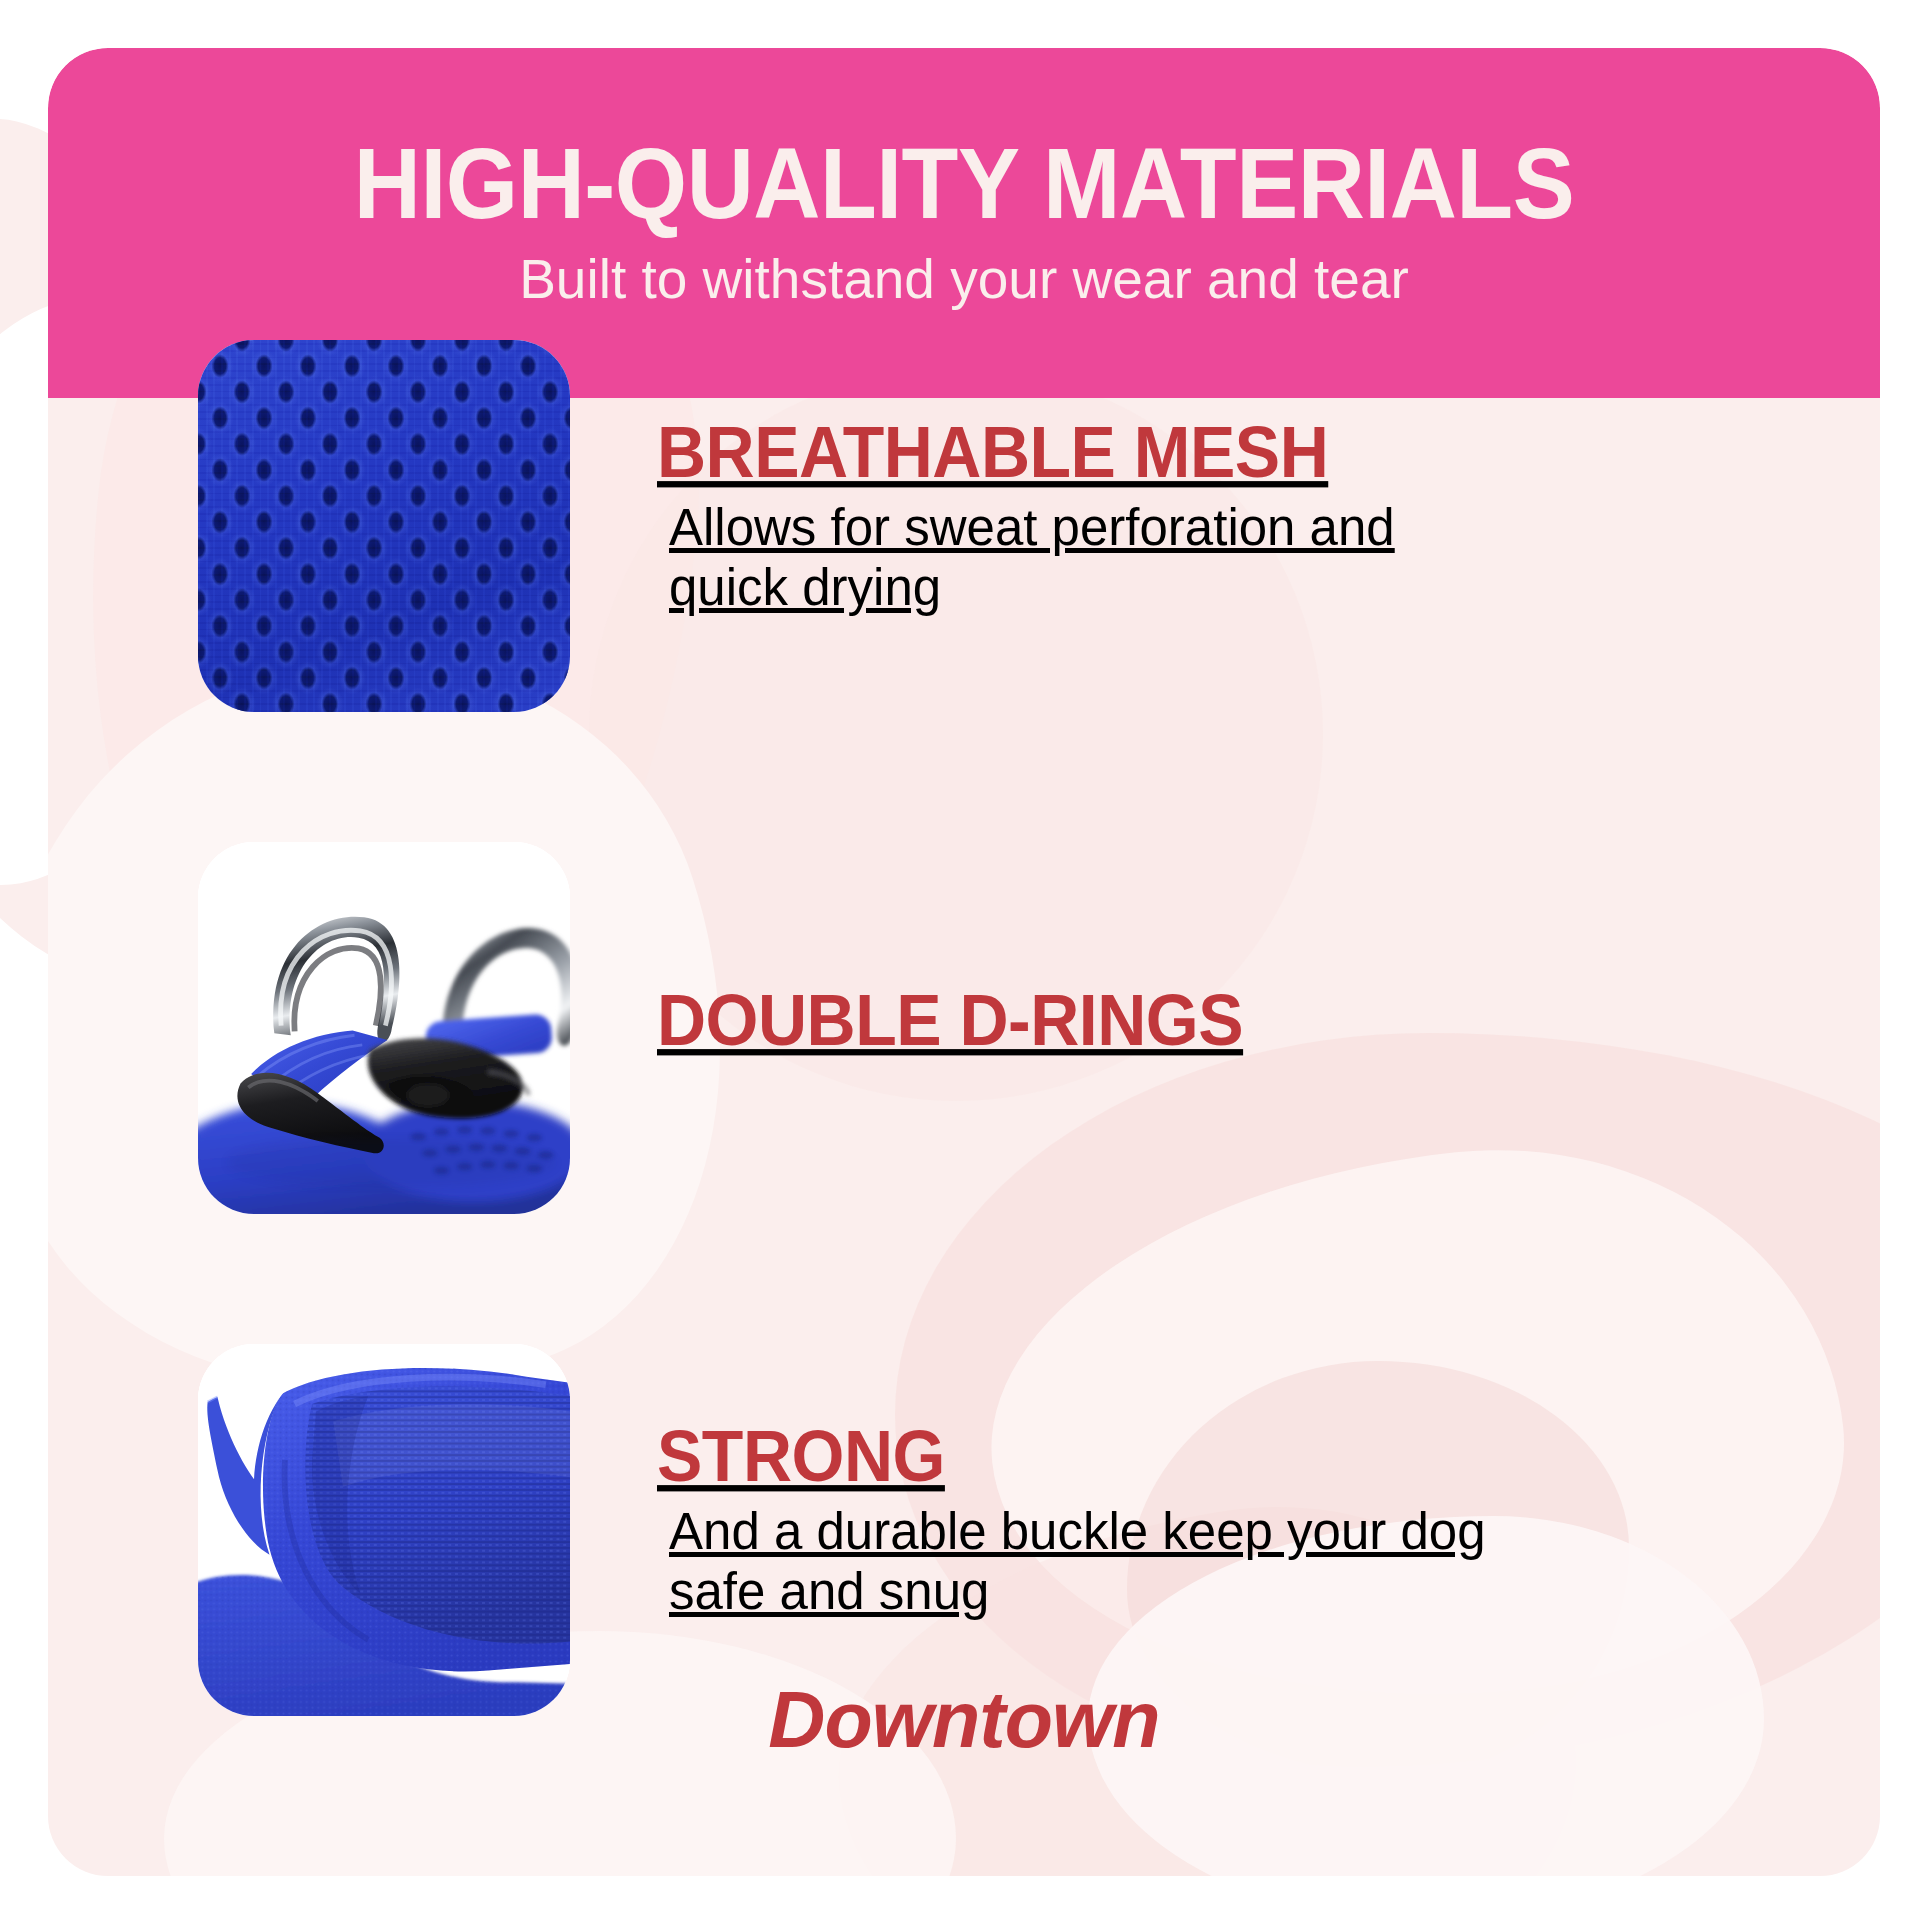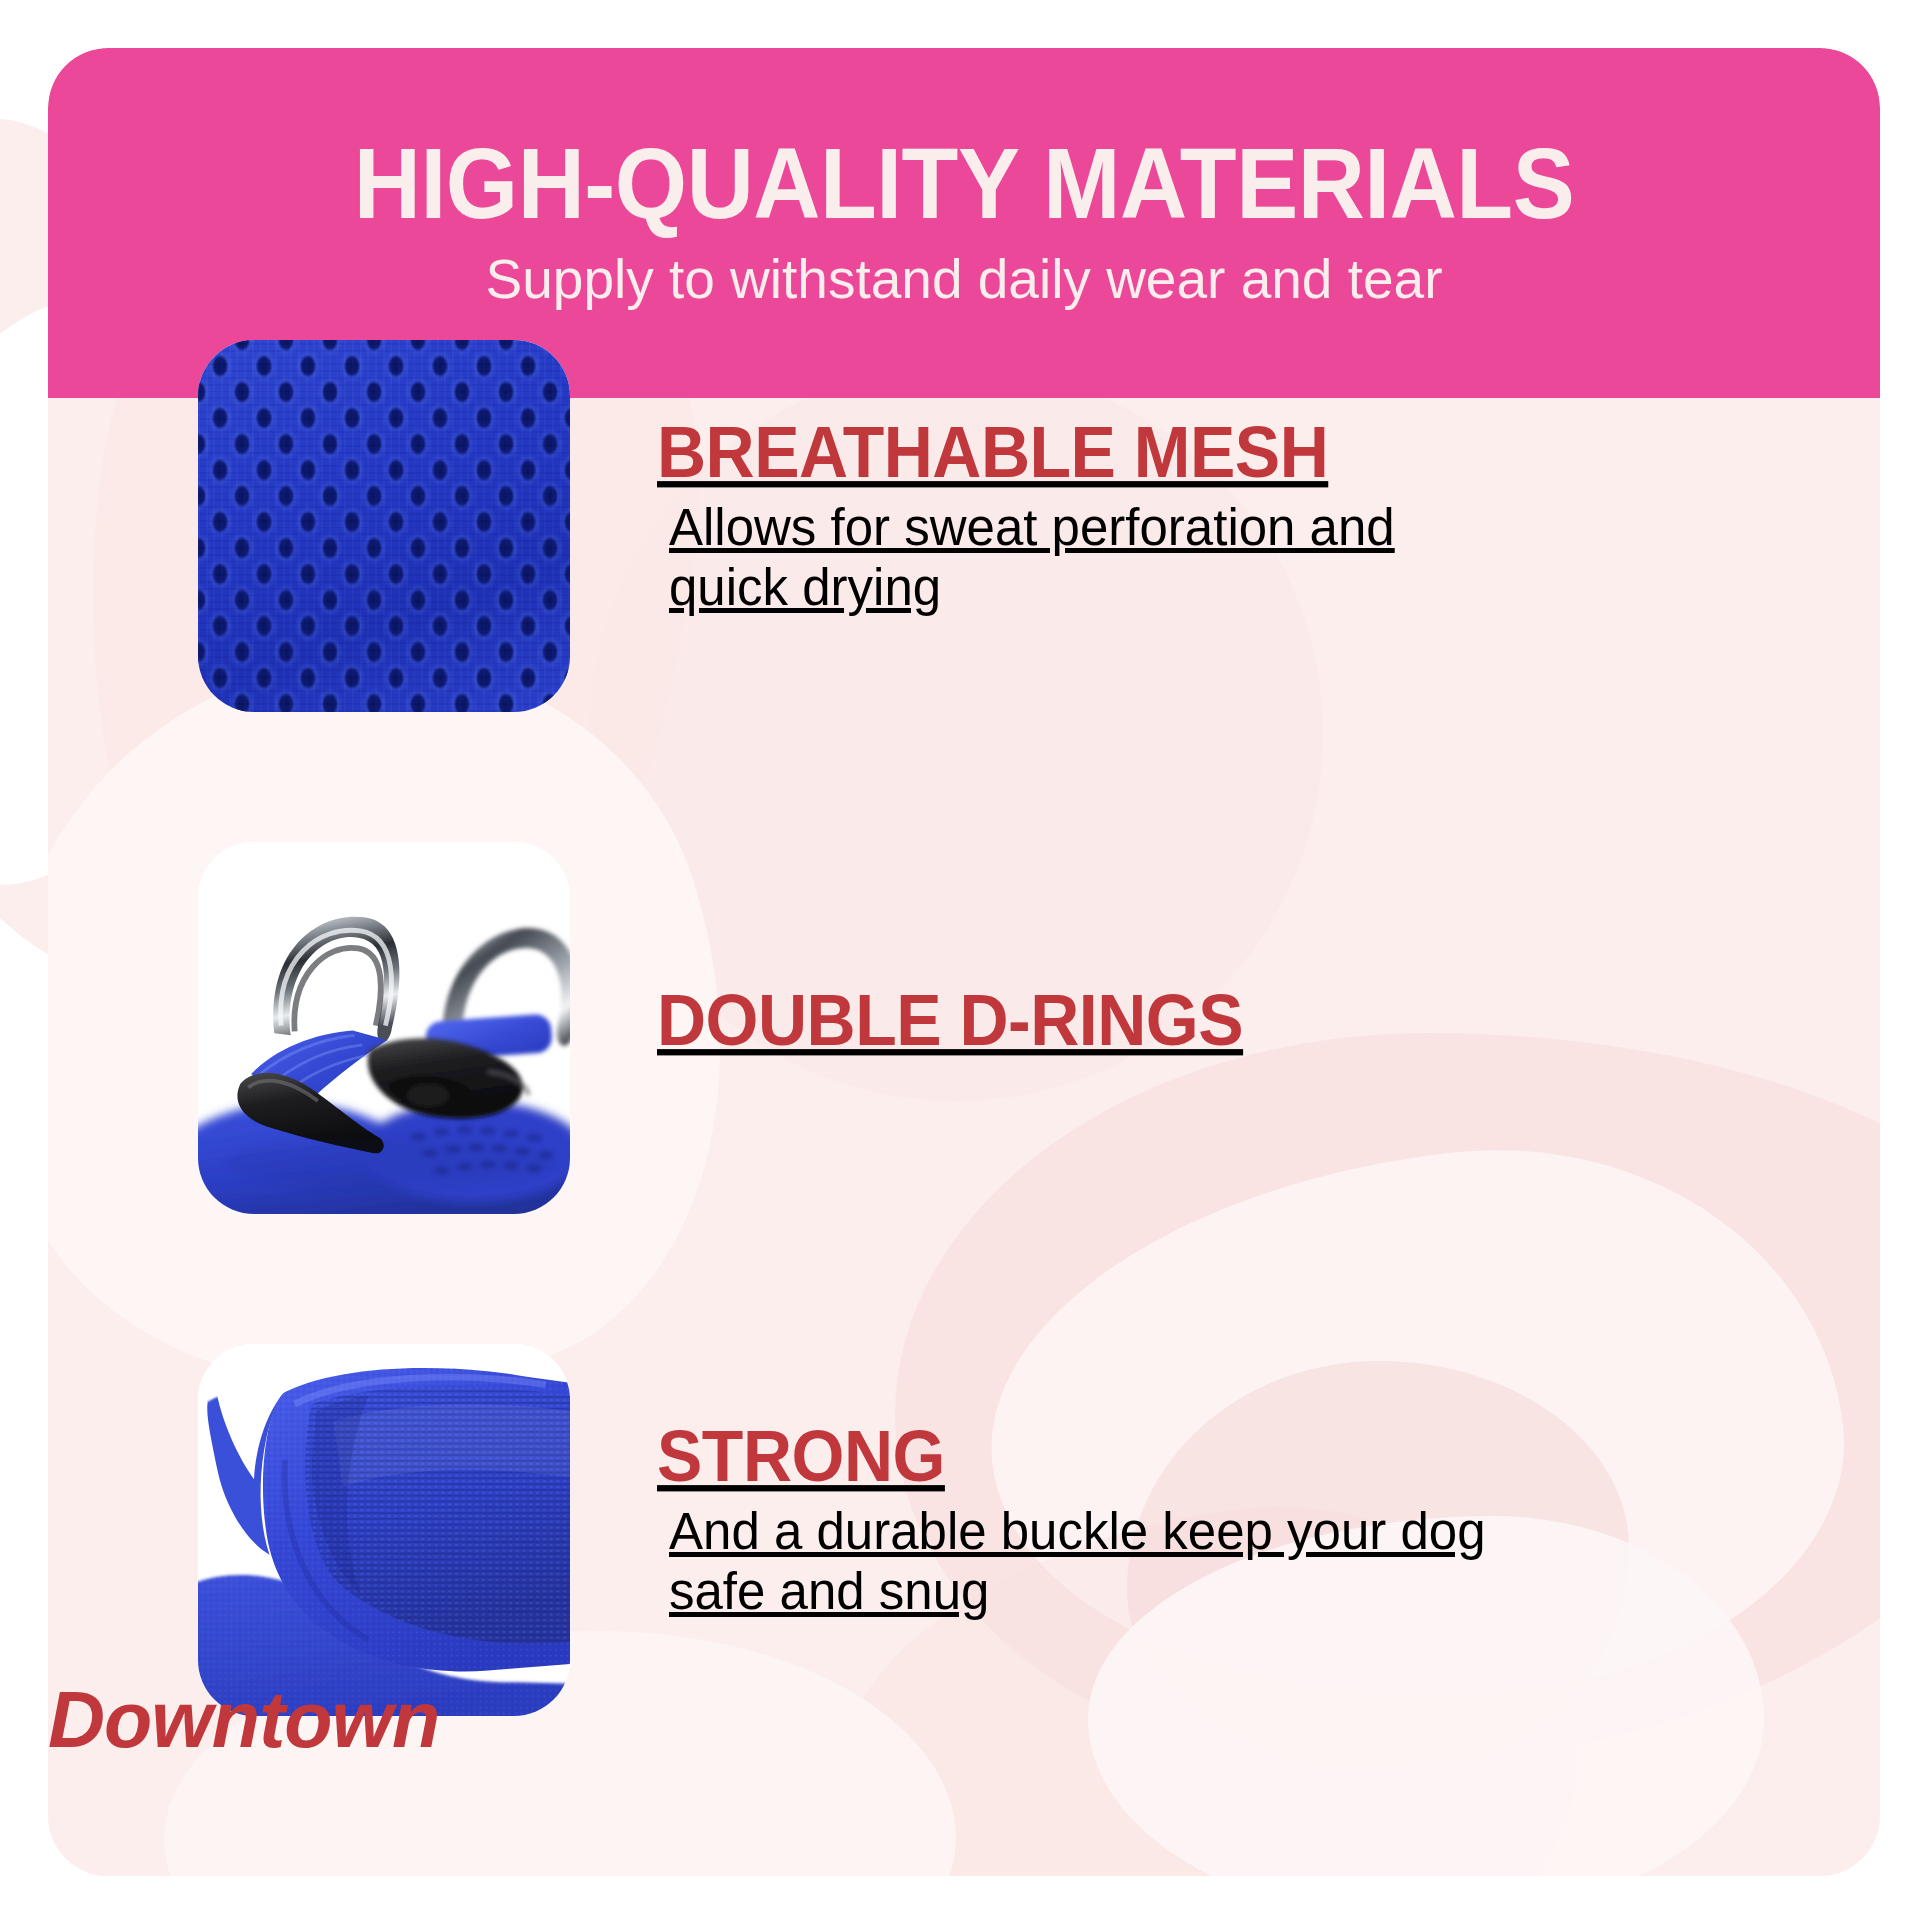--- a/index.html
+++ b/index.html
@@ -274,20 +274,21 @@
 
   
   .art-pad { position: absolute; inset: 0; background: #ffffff; }
 
   
   .logo {
     position: absolute;
     left: 0;
     top: 1632px;
     width: 1832px;
+    text-align: center;
     z-index: 7;
   }
   .logo-top {
     color: #C0383C;
     font-size: 79px;
     font-weight: 800;
     font-style: italic;
     letter-spacing: -1px;
     line-height: 1;
     margin: 0;
@@ -327,21 +328,21 @@
       <div class="swirl-d"></div>
       <div class="swirl-e"></div>
       <div class="swirl-i"></div>
       <div class="swirl-f"></div>
       <div class="swirl-g"></div>
       <div class="swirl-h"></div>
     </div>
 
     <div class="header">
       <h1 class="header-title">HIGH-QUALITY MATERIALS</h1>
-      <p class="header-sub">Supply to withstand daily wear and tear</p>
+      <p class="header-sub">Built to withstand your wear and tear</p>
     </div>
 
     <div class="features">
 
       <div class="feature feature-1">
         <div class="thumb">
           <div class="art-mesh"></div>
         </div>
         <div class="feature-text">
           <h2 class="feature-title">BREATHABLE MESH</h2>

